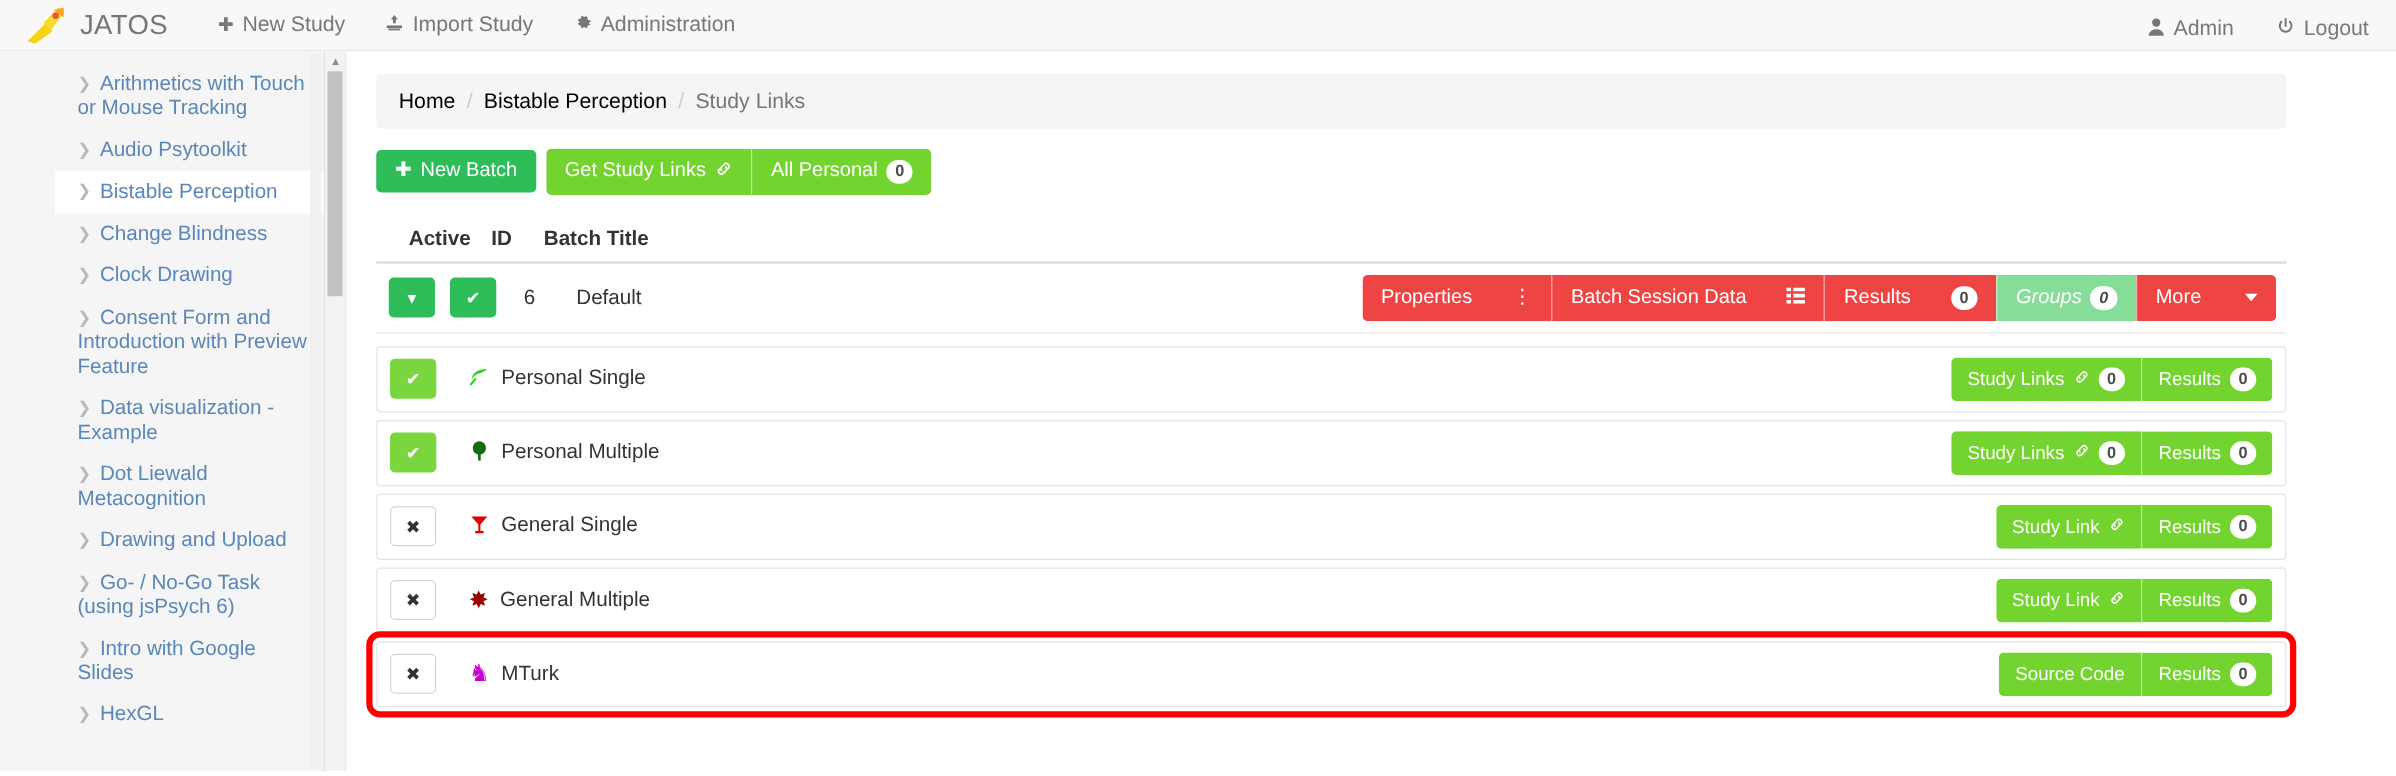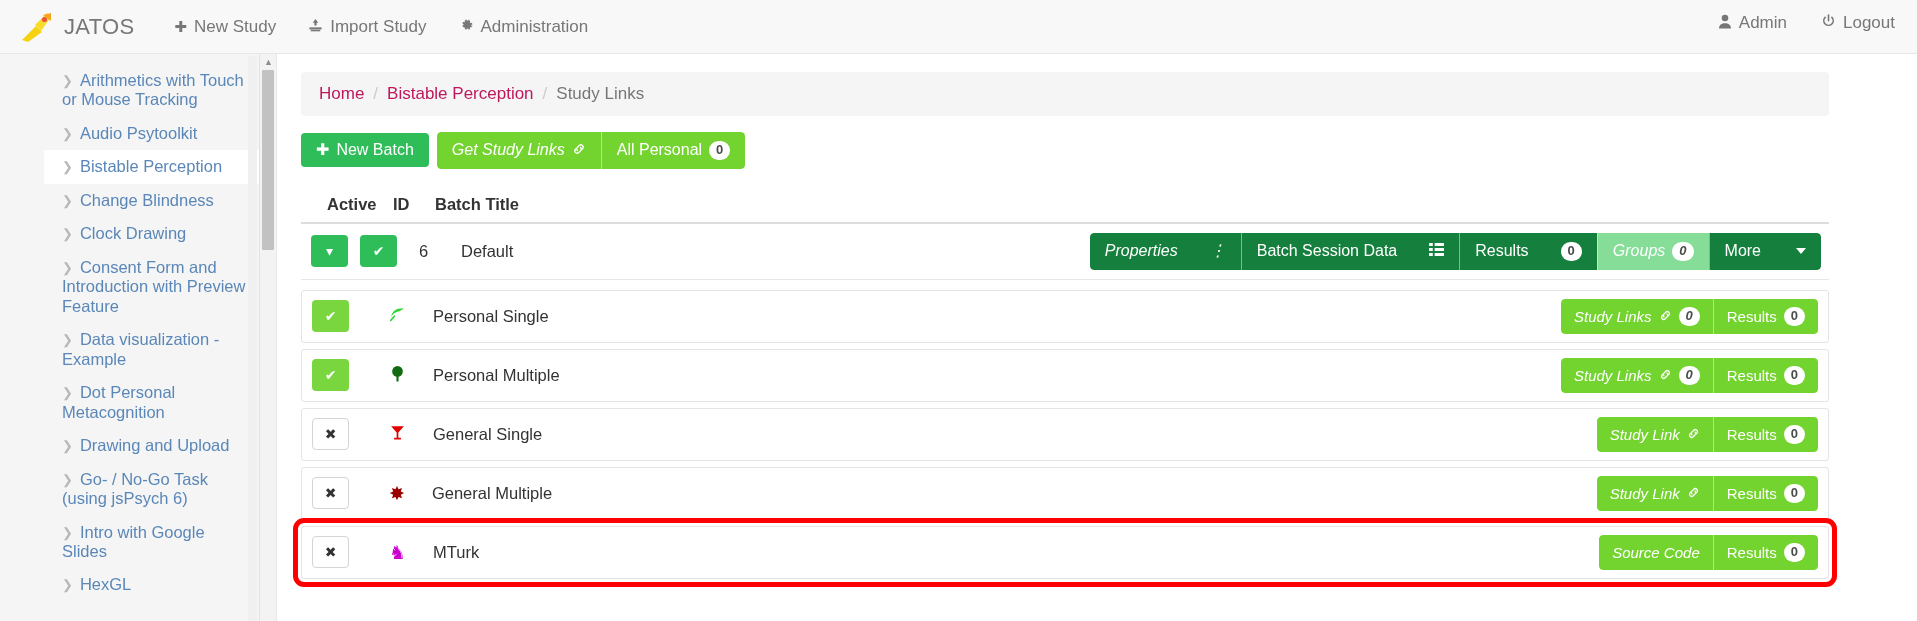--- a/index.html
+++ b/index.html
@@ -9,21 +9,21 @@
     overflow: hidden;
     background: #ffffff;
     font-family: "Liberation Sans", sans-serif;
     font-size: 17px;
     color: #333333;
   }
 
   
   .navbar {
     position: relative;
-    height: 54px;
+    height: 41px;
     background: #f8f8f8;
     border-bottom: 1px solid #e7e7e7;
     display: flex;
     align-items: center;
     padding: 0 20px;
   }
   .brand {
     display: flex;
     align-items: center;
     gap: 10px;
@@ -135,21 +135,21 @@
   .breadcrumb {
     background: #f5f5f5;
     border-radius: 4px;
     padding: 12px 18px;
     font-size: 17px;
     display: flex;
     align-items: center;
     gap: 0;
     max-width: 1528px;
   }
-  .crumb { color: #be185d; cursor: pointer; }
+  .crumb { color: #000000; cursor: pointer; }
   .crumb.last { color: #777777; cursor: default; }
   .crumb-sep { color: #cccccc; margin: 0 9px; }
 
   
   .toolbar {
     margin-top: 16px;
     display: flex;
     align-items: center;
     gap: 8px;
   }
@@ -168,21 +168,21 @@
     line-height: 1;
   }
   .btn-dark-green { background: #2ebd59; }
   .btn-light-green { background: #74d42f; }
   .btn-group {
     display: inline-flex;
     border-radius: 4px;
     overflow: hidden;
   }
   .btn-group .btn { border-radius: 0; }
-  .btn-group .btn:first-child { border-radius: 4px 0 0 4px; font-style: italic; }
+  .btn-group .btn:first-child { border-radius: 4px 0 0 4px; }
   .btn-group .btn:last-child { border-radius: 0 4px 4px 0; }
   .btn-group .btn + .btn { border-left: 1px solid rgba(255,255,255,.45); }
   .badge {
     background: #ffffff;
     color: #4b4b4b;
     border-radius: 10px;
     font-size: 13px;
     font-weight: bold;
     padding: 2px 7px;
     min-width: 20px;
@@ -229,21 +229,21 @@
   .sq-green { background: #2ebd59; }
   .sq-lgreen { background: #79d63f; }
   .sq-white {
     background: #ffffff;
     border: 1px solid #d4d4d4;
     color: #333333;
   }
   .batch-id { width: 42px; text-align: left; font-size: 16.5px; color: #333; }
   .batch-title { flex: 1 1 auto; font-size: 16.5px; color: #333; }
   .batch-actions { display: flex; align-items: center; }
-  .btn-mid-green { background: #15803d; gap: 32px; }
+  .btn-mid-green { background: #ef4444; gap: 32px; }
   .btn-pale-green { background: #86dd97; color: #ffffff; font-style: italic; }
   .caret {
     display: inline-block;
     width: 0; height: 0;
     border-left: 5px solid transparent;
     border-right: 5px solid transparent;
     border-top: 6px solid #ffffff;
     margin-left: 3px;
   }
 
@@ -258,25 +258,25 @@
     align-items: center;
     min-height: 50px;
     background: #ffffff;
   }
   .worker-row.highlight {
     outline: 5px solid #ff0000;
     outline-offset: 3px;
   }
   .worker-label {
     display: flex;
-    align-items: flex-end;
-    gap: 27px;
+    align-items: flex-start;
+    gap: 9px;
     font-size: 16.5px;
     color: #333;
-    margin-left: 40px;
+    margin-left: 26px;
   }
   .worker-ico { font-size: 16px; line-height: 1; display: inline-block; }
   .worker-actions { margin-left: auto; display: flex; align-items: center; }
   .btn-sm {
     font-size: 15px;
     padding: 8px 13px;
   }
 </style>
 </head>
 <body>
@@ -360,21 +360,21 @@
     <div class="side-item">
       <span class="chev">❯</span><span>Clock Drawing</span>
     </div>
     <div class="side-item">
       <span class="chev">❯</span><span>Consent Form and Introduction with Preview Feature</span>
     </div>
     <div class="side-item">
       <span class="chev">❯</span><span>Data visualization - Example</span>
     </div>
     <div class="side-item">
-      <span class="chev">❯</span><span>Dot Personal Metacognition</span>
+      <span class="chev">❯</span><span>Dot Liewald Metacognition</span>
     </div>
     <div class="side-item">
       <span class="chev">❯</span><span>Drawing and Upload</span>
     </div>
     <div class="side-item">
       <span class="chev">❯</span><span>Go- / No-Go Task (using jsPsych 6)</span>
     </div>
     <div class="side-item">
       <span class="chev">❯</span><span>Intro with Google Slides</span>
     </div>

